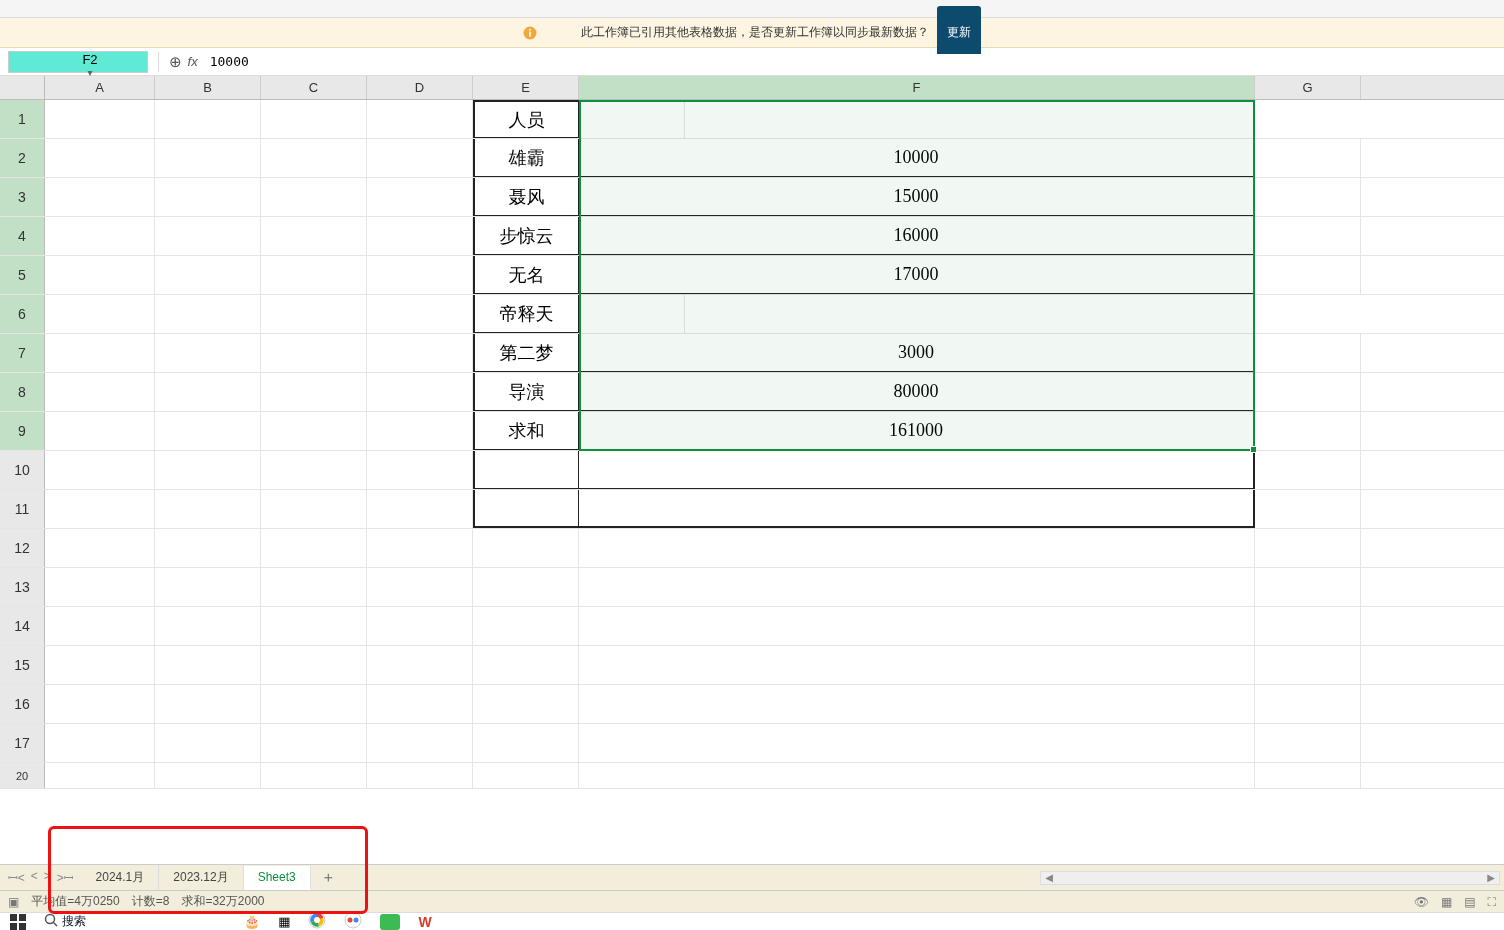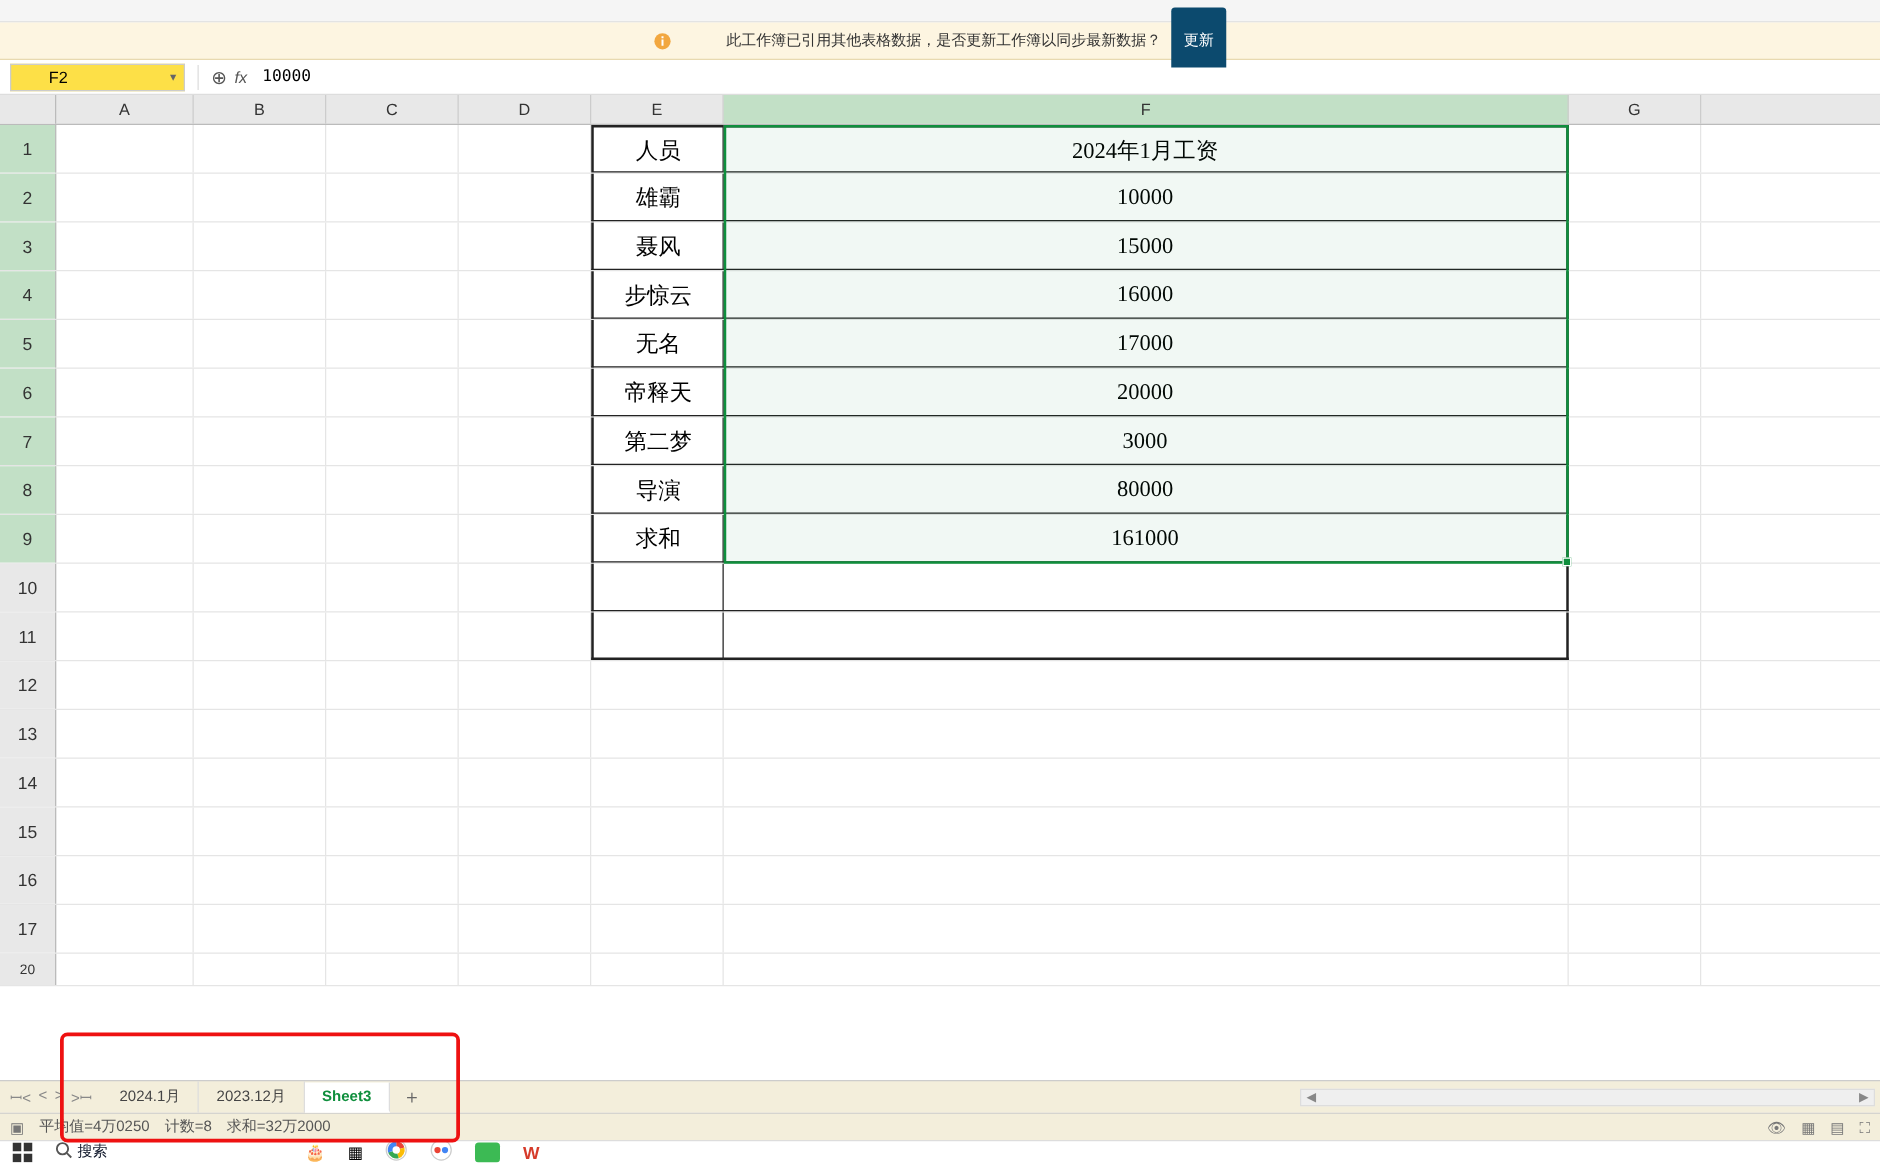--- a/index.html
+++ b/index.html
@@ -47,21 +47,22 @@
     }
     .name-box {
       width: 140px;
       height: 22px;
       border: 1px solid #ccc;
       display: flex;
       align-items: center;
       justify-content: space-between;
       padding: 0 6px 0 30px;
       font-size: 13px;
-      background: #fde047;
+      background: #5eead4;
+      flex-direction: column;
     }
     .name-box .dd { color: #666; font-size: 10px; }
     .fx-sep { width: 1px; height: 20px; background: #ddd; margin: 0 4px; }
     .fx-icon-zoom { color: #555; font-size: 15px; }
     .fx-label { font-style: italic; color: #555; font-size: 13px; }
     .formula-input {
       flex: 1;
       border: none;
       outline: none;
       font-size: 13px;
@@ -162,21 +163,21 @@
     }
     .nav-btns { display: flex; gap: 2px; padding: 0 6px; }
     .nav-btns span { color: #888; cursor: pointer; font-size: 12px; padding: 0 2px; }
     .tab {
       padding: 4px 14px;
       font-size: 12px;
       border-right: 1px solid #ddd;
       cursor: pointer;
       color: #444;
     }
-    .tab.active { background: #fff; color: #0f8f3d; border-bottom: 2px solid #fff; font-weight: 700; text-align: right; }
+    .tab.active { background: #fff; color: #0f8f3d; border-bottom: 2px solid #fff; font-weight: 400; text-align: right; }
     .tab-add { padding: 0 10px; color: #666; cursor: pointer; font-size: 15px; }
     .hscroll { flex: 1; }
     .scroll-track {
       margin-left: auto;
       width: 460px;
       height: 14px;
       background: #efefef;
       display: flex; align-items: center;
       border: 1px solid #ddd;
       margin-right: 4px;
@@ -261,21 +262,20 @@
 
   <div id="rows-container">
 
     <div class="row firstData">
       <div class="rh sel">1</div>
       <div class="cell cA"></div>
       <div class="cell cB"></div>
       <div class="cell cC"></div>
       <div class="cell cD"></div>
       <div class="cell cE bordE">人员</div>
-      <div class="cell cF bordF">2024年1月工资</div>
       <div class="cell cG"></div>
     </div>
 
     <div class="row midData">
       <div class="rh sel">2</div>
       <div class="cell cA"></div>
         <div class="cell cB"></div>
         <div class="cell cC"></div>
         <div class="cell cD"></div>
       <div class="cell cE bordE">雄霸</div>
@@ -312,21 +312,20 @@
         <div class="cell cF bordF">17000</div>
         <div class="cell cG"></div>
       </div>
     <div class="row midData">
         <div class="rh sel">6</div>
         <div class="cell cA"></div>
         <div class="cell cB"></div>
         <div class="cell cC"></div>
         <div class="cell cD"></div>
         <div class="cell cE bordE">帝释天</div>
-        <div class="cell cF bordF">20000</div>
         <div class="cell cG"></div>
       </div>
     <div class="row midData">
         <div class="rh sel">7</div>
         <div class="cell cA"></div>
         <div class="cell cB"></div>
         <div class="cell cC"></div>
         <div class="cell cD"></div>
         <div class="cell cE bordE">第二梦</div>
         <div class="cell cF bordF">3000</div>

